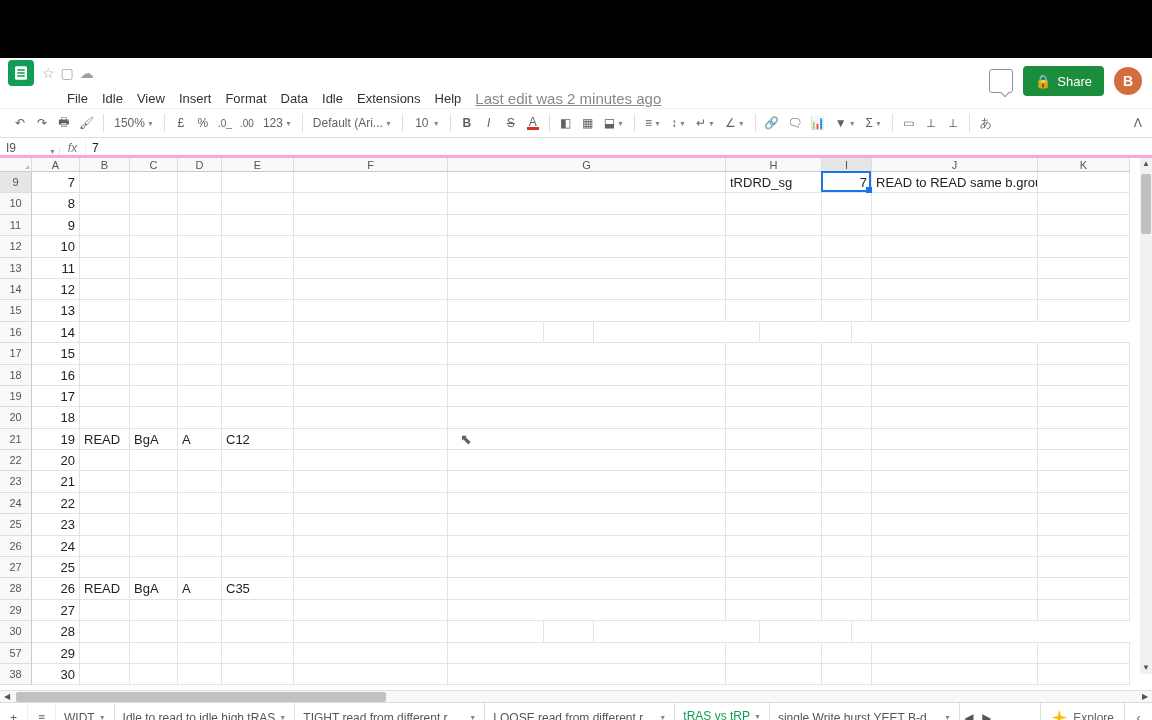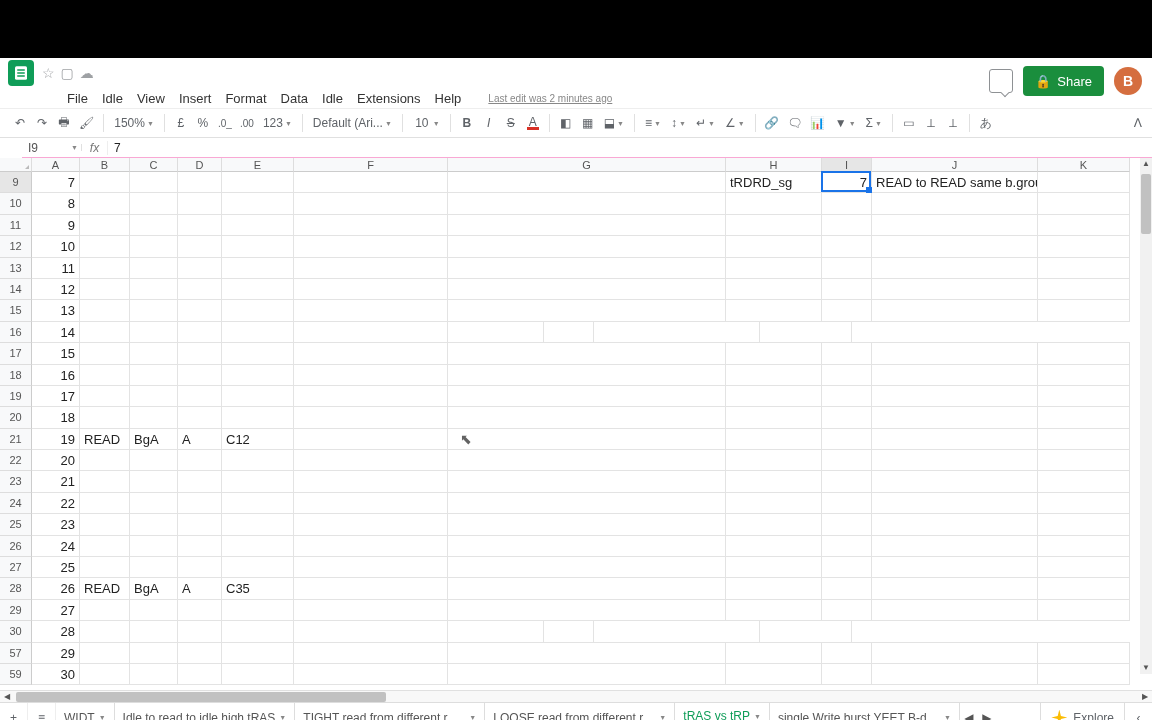--- a/index.html
+++ b/index.html
@@ -15,32 +15,32 @@
   .title-icon { color: #5f6368; opacity: .6; font-size: 14px; cursor: pointer; }
   
   .right-controls { position: absolute; right: 10px; top: 66px; display: flex; align-items: center; gap: 10px; }
   .account-badge { width: 28px; height: 28px; background: #d56e3f; border-radius: 50%; color: #fff; display: flex; align-items: center; justify-content: center; font-weight: bold; font-size: 14px; }
   .share-btn { background: #1a8e3d; color: #fff; border: none; border-radius: 4px; height: 30px; padding: 0 12px; font-size: 13px; display: flex; align-items: center; gap: 6px; cursor: pointer; }
   .comments-icon { width: 24px; height: 24px; border: 1.5px solid #5f6368; border-radius: 3px; position: relative; opacity: .7; cursor:pointer; }
   .comments-icon::after { content:''; position:absolute; bottom:-4px; right:4px; width:5px; height:5px; border-right:1.5px solid #5f6368; border-bottom:1.5px solid #5f6368; background:#fff; transform: rotate(45deg); }
   
   .menubar { height: 20px; display: flex; align-items: center; padding-left: 60px; gap: 0; font-size: 13px; color: #333; }
   .menubar .mi { padding: 2px 7px; cursor: pointer; }
-  .menubar .last-edit { margin-left: 20px; color: #888; text-decoration: underline; font-size: 10px; cursor: pointer; }
+  .menubar .last-edit { margin-left: 7px; color: #888; text-decoration: underline; font-size: 15px; cursor: pointer; }
   
   .toolbar { height: 30px; border-top: 1px solid #eee; border-bottom: 1px solid #e0e0e0; display: flex; align-items: center; padding: 0 10px; gap: 2px; color: #5f6368; font-size: 12px; }
   .tb-btn { min-width: 20px; height: 22px; display: flex; align-items: center; justify-content: center; cursor: pointer; padding: 0 3px; }
   .tb-sep { width: 1px; height: 18px; background: #e0e0e0; margin: 0 4px; }
   .tb-sel { display:flex; align-items:center; gap:2px; padding: 0 4px; cursor:pointer; }
   .tb-sel .arrow { font-size: 7px; color: #888; }
   .tb-font { min-width: 48px; white-space: nowrap; overflow:hidden; }
   .text-color-underline { border-bottom: 3px solid #d93025; display:inline-block; line-height:10px; padding:0 2px; }
   .collapse-arrow { margin-left:auto; cursor:pointer; }
   
-  .namebox-row { height: 20px; border-bottom: 1px solid #f9a8d4; display: flex; align-items: center; font-size: 12px; margin-left: 22px; }
+  .namebox-row { height: 20px; border-bottom: 3px solid #f9a8d4; display: flex; align-items: flex-end; font-size: 12px; }
   .namebox { width: 46px; padding-left: 6px; color: #555; }
   .namebox-arrow { width: 14px; border-right: 1px solid #e0e0e0; font-size: 7px; color: #888; text-align:center; }
   .fx-label { width: 26px; text-align: center; font-style: italic; color: #777; border-right:1px solid #eee; }
   .fx-val { padding-left: 6px; color: #222; }
   
   .grid-wrap { position: relative; height: 532px; width: 1152px; overflow: hidden; background:#fff; }
   .vscroll { position: absolute; right: 0; top: 0; width: 12px; height: 516px; background: #f1f1f1; }
   .vscroll-up, .vscroll-down { height:12px; text-align:center; font-size:8px; color:#555; line-height:12px; cursor:pointer; }
   .vscroll-thumb { position:absolute; left:1px; right:1px; top:16px; height:60px; background:#c1c1c1; border-radius:2px; }
   .select-all { position:absolute; left:0; top:0; width:32px; height:14px; background:#f8f9fa; border-right:1px solid #ddd; border-bottom:1px solid #ccc; }
@@ -227,21 +227,21 @@
       <div class="rh">22</div>
       <div class="rh">23</div>
       <div class="rh">24</div>
       <div class="rh">25</div>
       <div class="rh">26</div>
       <div class="rh">27</div>
       <div class="rh">28</div>
       <div class="rh">29</div>
       <div class="rh">30</div>
       <div class="rh">57</div>
-      <div class="rh">59</div>
+      <div class="rh">38</div>
     </div>
   <div class="cells" id="cells">
       <div class="row">
         <div class="cell num" style="width: 48px;">7</div>
         <div class="cell" style="width: 50px;"></div>
         <div class="cell" style="width: 48px;"></div>
         <div class="cell" style="width: 44px;"></div>
         <div class="cell" style="width: 72px;"></div>
         <div class="cell" style="width: 154px;"></div>
         <div class="cell" style="width: 278px;"></div>

